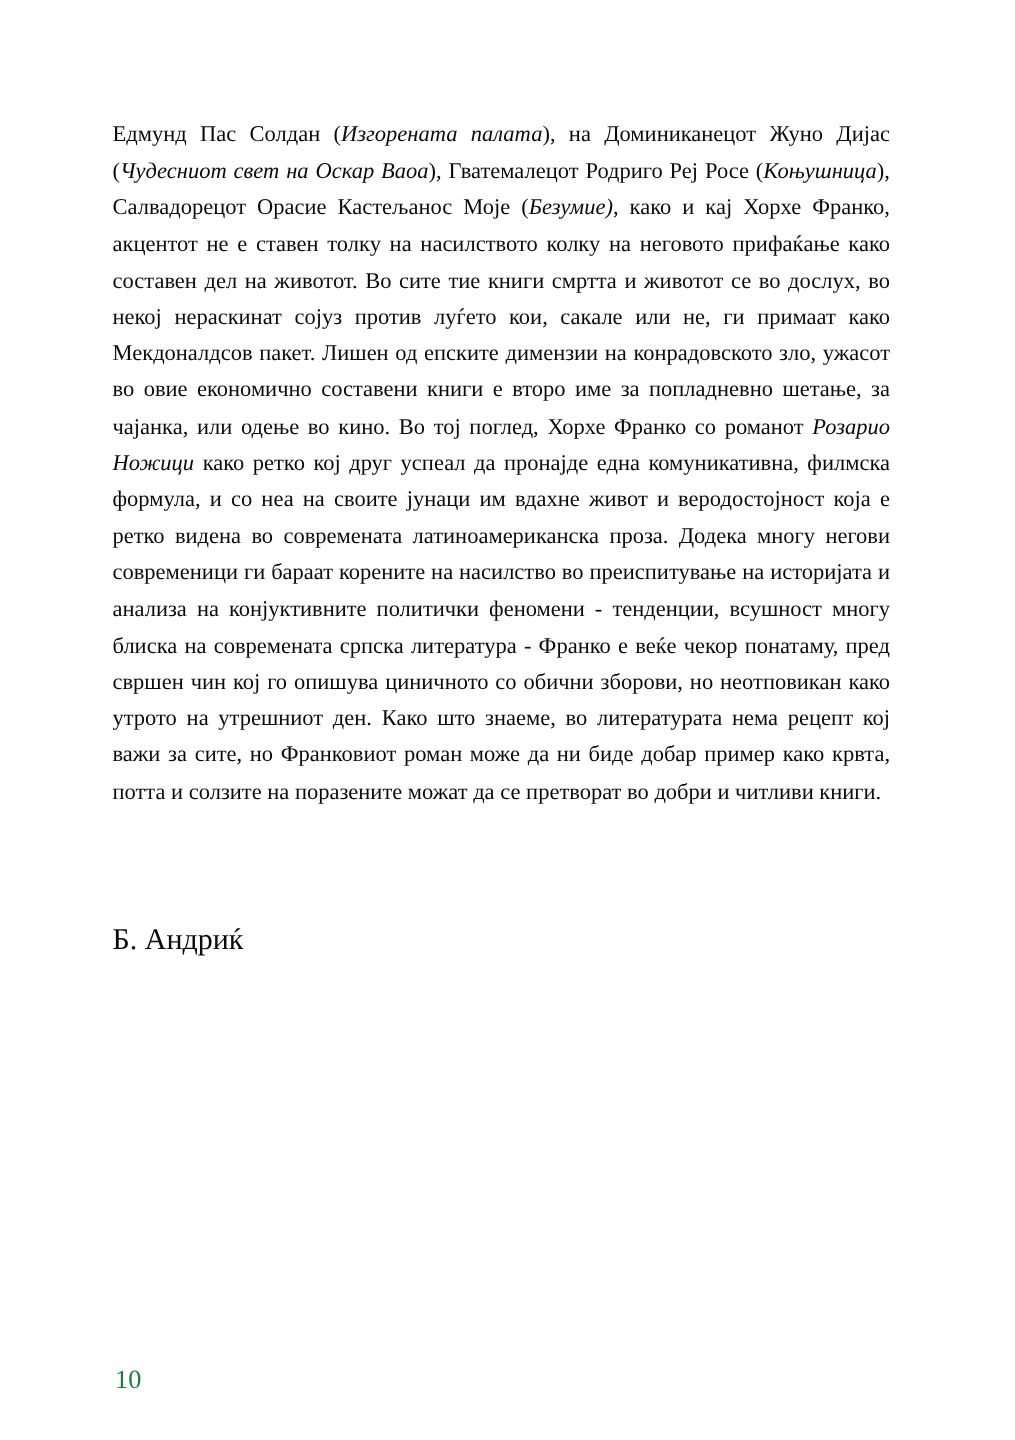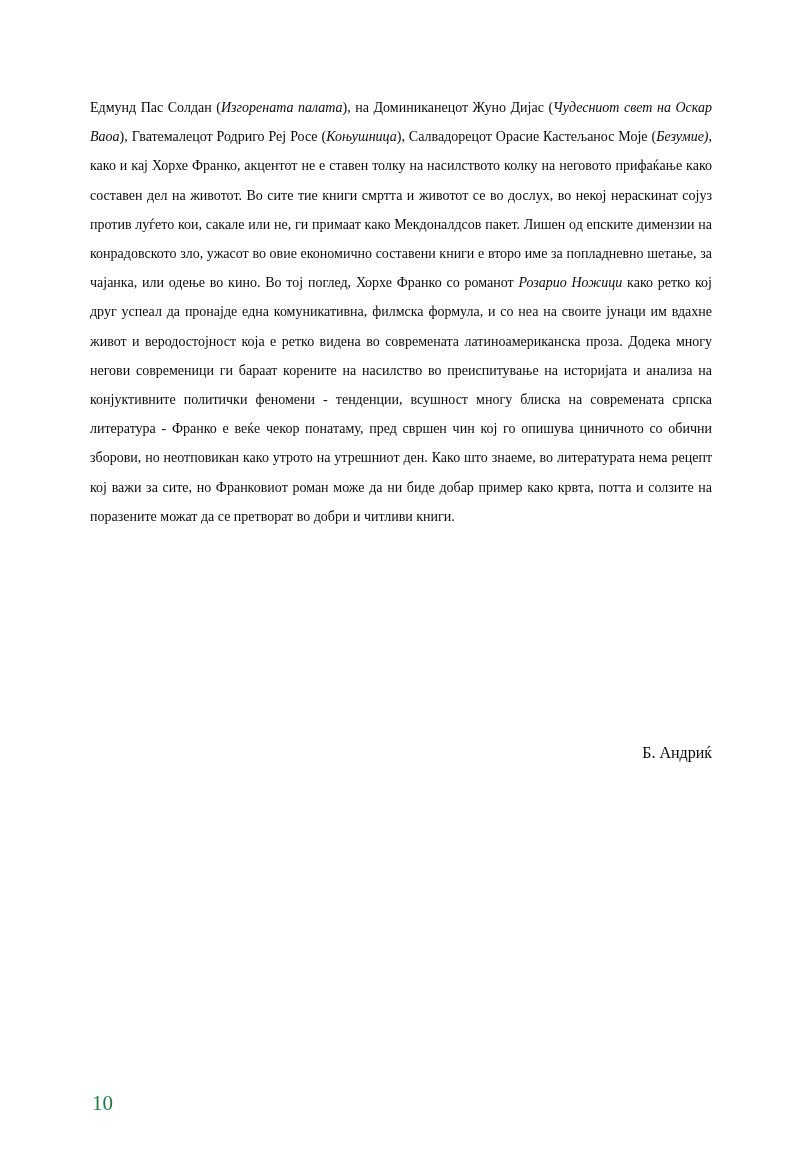--- a/index.html
+++ b/index.html
@@ -21,21 +21,21 @@
     inset: 0;
   }
 
   .textblock {
     position: absolute;
     left: 90px;
     top: 93px;
     width: 622px;
     text-align: justify;
     text-justify: inter-word;
-    font-size: 14px;
+    font-size: 18px;
     line-height: 29.2px;
     color: #0a0a0a;
     hyphens: none;
   }
 
   .textblock p {
     margin: 0;
     text-align: justify;
   }
 
@@ -45,22 +45,21 @@
 
   .title-italic {
     font-style: italic;
   }
 
   .signature {
     position: absolute;
     left: 90px;
     top: 738px;
     width: 622px;
-    text-align: right;
-    font-size: 16px;
+    font-size: 24px;
     line-height: 29.2px;
     color: #0a0a0a;
   }
 
   .folio {
     position: absolute;
     left: 92px;
     top: 1090px;
     font-size: 21px;
     line-height: 26px;

